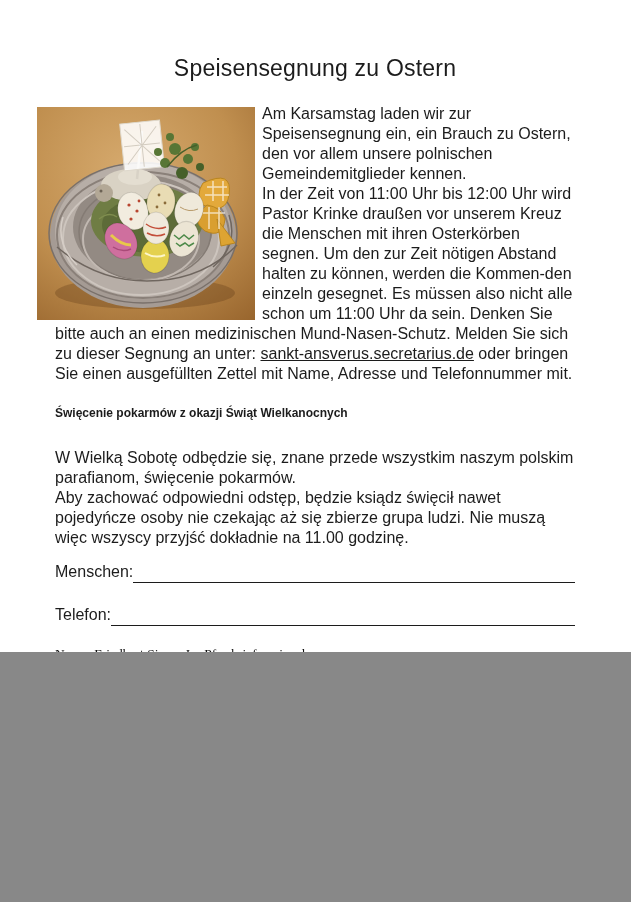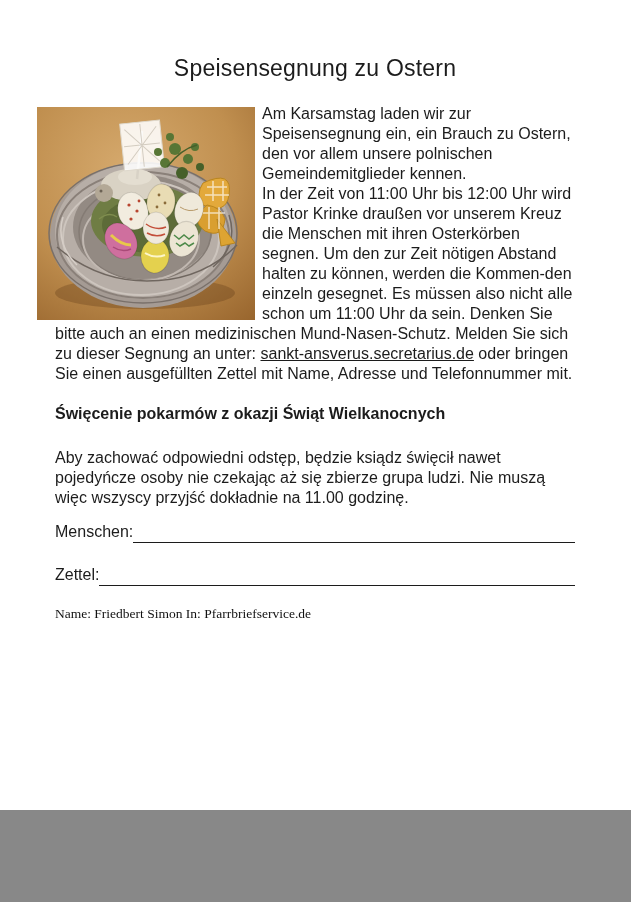--- a/index.html
+++ b/index.html
@@ -1,18 +1,18 @@
 <!DOCTYPE html>
 <html lang="de"><head>
 <meta charset="utf-8">
 <style>
   html,body{margin:0;padding:0;background:#888;}
   .page{
     position:relative;
-    width:631px;height:810px;
+    width:631px;height:652px;
     background:#ffffff;
     margin:0 auto;
     overflow:hidden;
     font-family:"Liberation Sans","DejaVu Sans",sans-serif;
     color:#1c1c1c;
     box-sizing:border-box;
     padding:0 56px 16px 55px;
   }
   .title{
     margin:55px 0 0 0;
@@ -28,21 +28,21 @@
   .photo{
     float:left;
     width:218px;height:213px;
     margin:3px 7px 4px -18px;
   }
   .photo svg{display:block;width:218px;height:213px;}
   p.flow{margin:0;white-space:pre-wrap;}
   a.doc-link{color:#1c1c1c;text-decoration:underline;cursor:pointer;}
   a.doc-link-blue{color:#3d7edb;text-decoration:none;cursor:pointer;}
   .polish-heading{
-    font-size:16px;
+    font-size:12px;
     font-weight:700;
     line-height:21px;
     margin:19px 0 24px 0;
   }
   .form-block{margin-top:12px;}
   .form-row{
     display:flex;
     align-items:flex-end;
     height:21px;
     margin-bottom:22px;
@@ -165,29 +165,30 @@
       </svg>
     </div>
 
     <p class="flow">Am Karsamstag laden wir zur Speisensegnung ein, ein Brauch zu Ostern, den vor allem unsere polnischen Gemeindemitglieder kennen.</p>
     <p class="flow"><span>In der Zeit von 11:00 Uhr bis 12:00 Uhr wird Pastor Krinke draußen vor unserem Kreuz die Menschen mit ihren Osterkörben segnen. Um den zur Zeit nötigen Abstand halten zu können, werden die Kommen-den einzeln gesegnet. Es müssen also nicht alle schon um 11:00 Uhr da sein. Denken Sie bitte auch an einen medizinischen Mund-Nasen-Schutz. Melden Sie sich zu dieser Segnung an unter: </span><a class="doc-link">sankt-ansverus.secretarius.de</a><span> oder bringen Sie einen ausgefüllten Zettel mit Name, Adresse und Telefonnummer mit.</span></p>
   </div>
 
   <h2 class="polish-heading">Święcenie pokarmów z okazji Świąt Wielkanocnych</h2>
 
   <div class="body-text">
+    <p class="flow">W Wielką Sobotę odbędzie się, znane przede wszystkim naszym polskim parafianom, święcenie pokarmów.</p>
     <p class="flow">Aby zachować odpowiedni odstęp, będzie ksiądz święcił nawet pojedyńcze osoby nie czekając aż się zbierze grupa ludzi. Nie muszą więc wszyscy przyjść dokładnie na 11.00 godzinę.</p>
   </div>
 
   <div class="form-block">
     <div class="form-row">
       <span>Menschen:</span>
       <span class="fill-line"></span>
     </div>
     <div class="form-row">
-      <span>Zettel:</span>
+      <span>Telefon:</span>
       <span class="fill-line"></span>
     </div>
   </div>
 
   <div class="credit">Name: Friedbert Simon In: Pfarrbriefservice.de</div>
 
 </div>
 
 </body></html>

